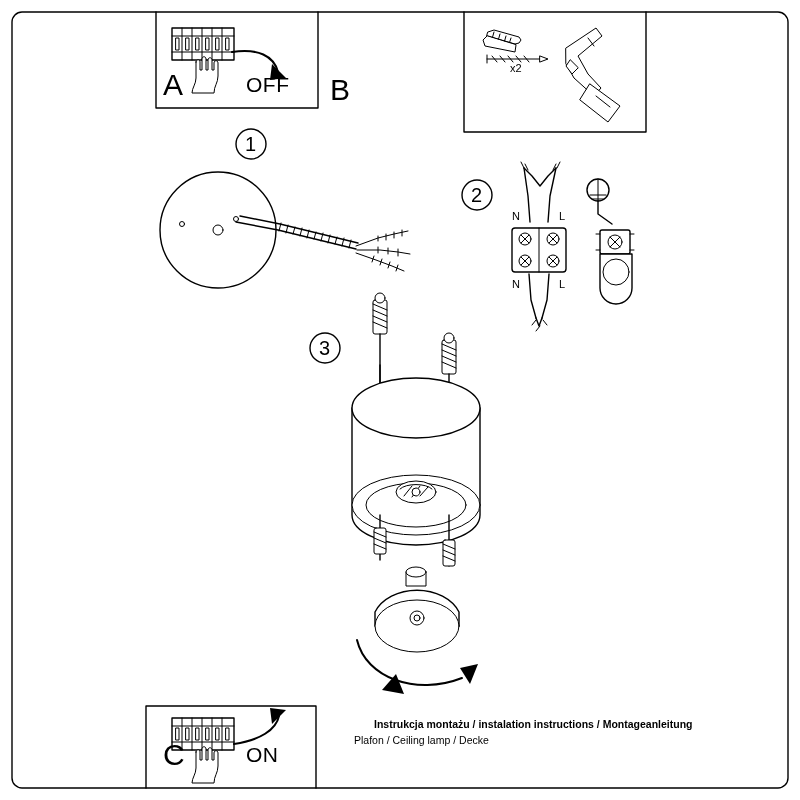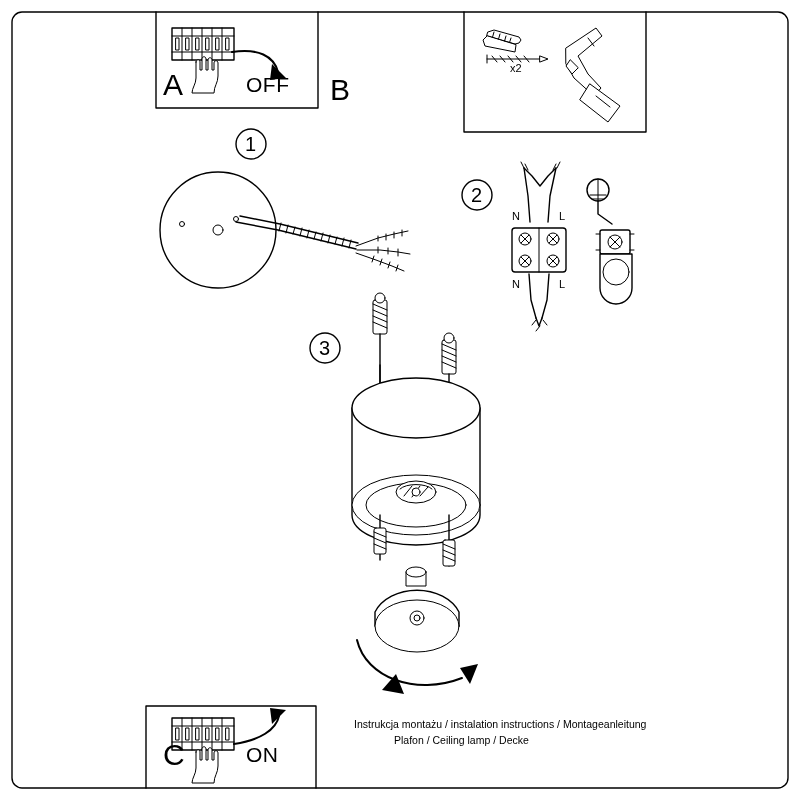--- a/index.html
+++ b/index.html
@@ -284,14 +284,14 @@
     </g>
     <g>
       <path class="thick" d="M234 744 C260 740 276 730 279 716"></path>
       <path class="blk" d="M272 724 L286 710 L270 708 Z"></path>
     </g>
   </g>
   <text x="163" y="765" class="lbl big-letter">C</text>
   <text x="246" y="762" class="lbl onoff">ON</text>
 </svg>
 
-<div class="lbl footer-text" style="left:354px; top:717px;">Instrukcja montażu / instalation instructions / Montageanleitung</div>
-<div class="lbl footer-text" style="left:394px; top:733px;">Plafon / Ceiling lamp / Decke</div>
+<div class="lbl footer-text" style="left:374px; top:717px;font-weight:bold;">Instrukcja montażu / instalation instructions / Montageanleitung</div>
+<div class="lbl footer-text" style="left:354px; top:733px;">Plafon / Ceiling lamp / Decke</div>
 
 </body></html>

